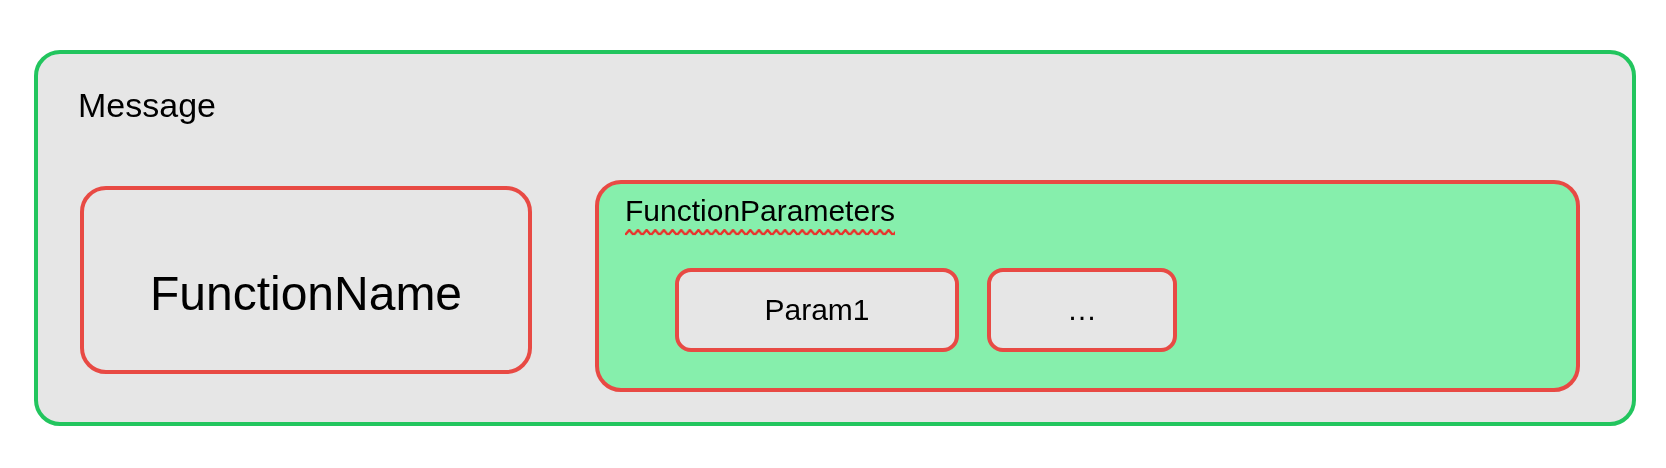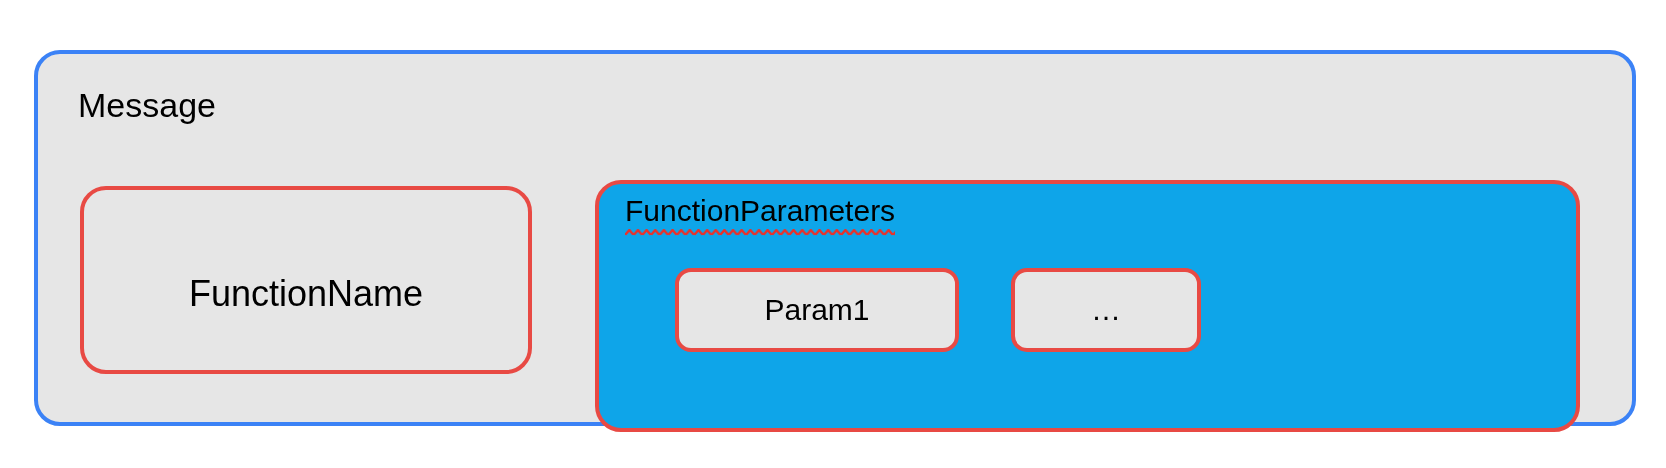--- a/index.html
+++ b/index.html
@@ -22,21 +22,21 @@
 
   
   .message-box {
     position: absolute;
     left: 34px;
     top: 50px;
     width: 1602px;
     height: 376px;
     box-sizing: border-box;
     background: #e6e6e6;
-    border: 4px solid #3b82f6;
+    border: 4px solid #22c55e;
     border-radius: 26px;
   }
   .message-label {
     position: absolute;
     left: 40px;
     top: 32px;
     font-size: 34px;
     line-height: 38px;
     color: #000000;
     white-space: nowrap;
@@ -51,36 +51,36 @@
     height: 188px;
     box-sizing: border-box;
     background: #e6e6e6;
     border: 4px solid #e84a44;
     border-radius: 26px;
     display: flex;
     align-items: center;
     justify-content: center;
   }
   .functionname-label {
-    font-size: 36px;
+    font-size: 48px;
     line-height: 40px;
     color: #000000;
     white-space: nowrap;
     margin-top: 28px;
   }
 
   
   .functionparams-box {
     position: absolute;
     left: 557px;
     top: 126px;
     width: 985px;
-    height: 252px;
+    height: 212px;
     box-sizing: border-box;
-    background: #0ea5e9;
+    background: #86efac;
     border: 4px solid #e84a44;
     border-radius: 26px;
   }
   .functionparams-label-wrap {
     position: absolute;
     left: 26px;
     top: 10px;
     display: inline-block;
   }
   .functionparams-label {
@@ -107,21 +107,21 @@
   }
   .param-box {
     box-sizing: border-box;
     height: 84px;
     background: #e6e6e6;
     border: 4px solid #e84a44;
     border-radius: 16px;
     display: flex;
     align-items: center;
     justify-content: center;
-    margin-right: 52px;
+    margin-right: 28px;
   }
   .param-box.w-wide { width: 284px; }
   .param-box.w-narrow { width: 190px; }
   .param-box:last-child { margin-right: 0; }
   .param-label {
     font-size: 30px;
     line-height: 34px;
     color: #000000;
     white-space: nowrap;
   }

